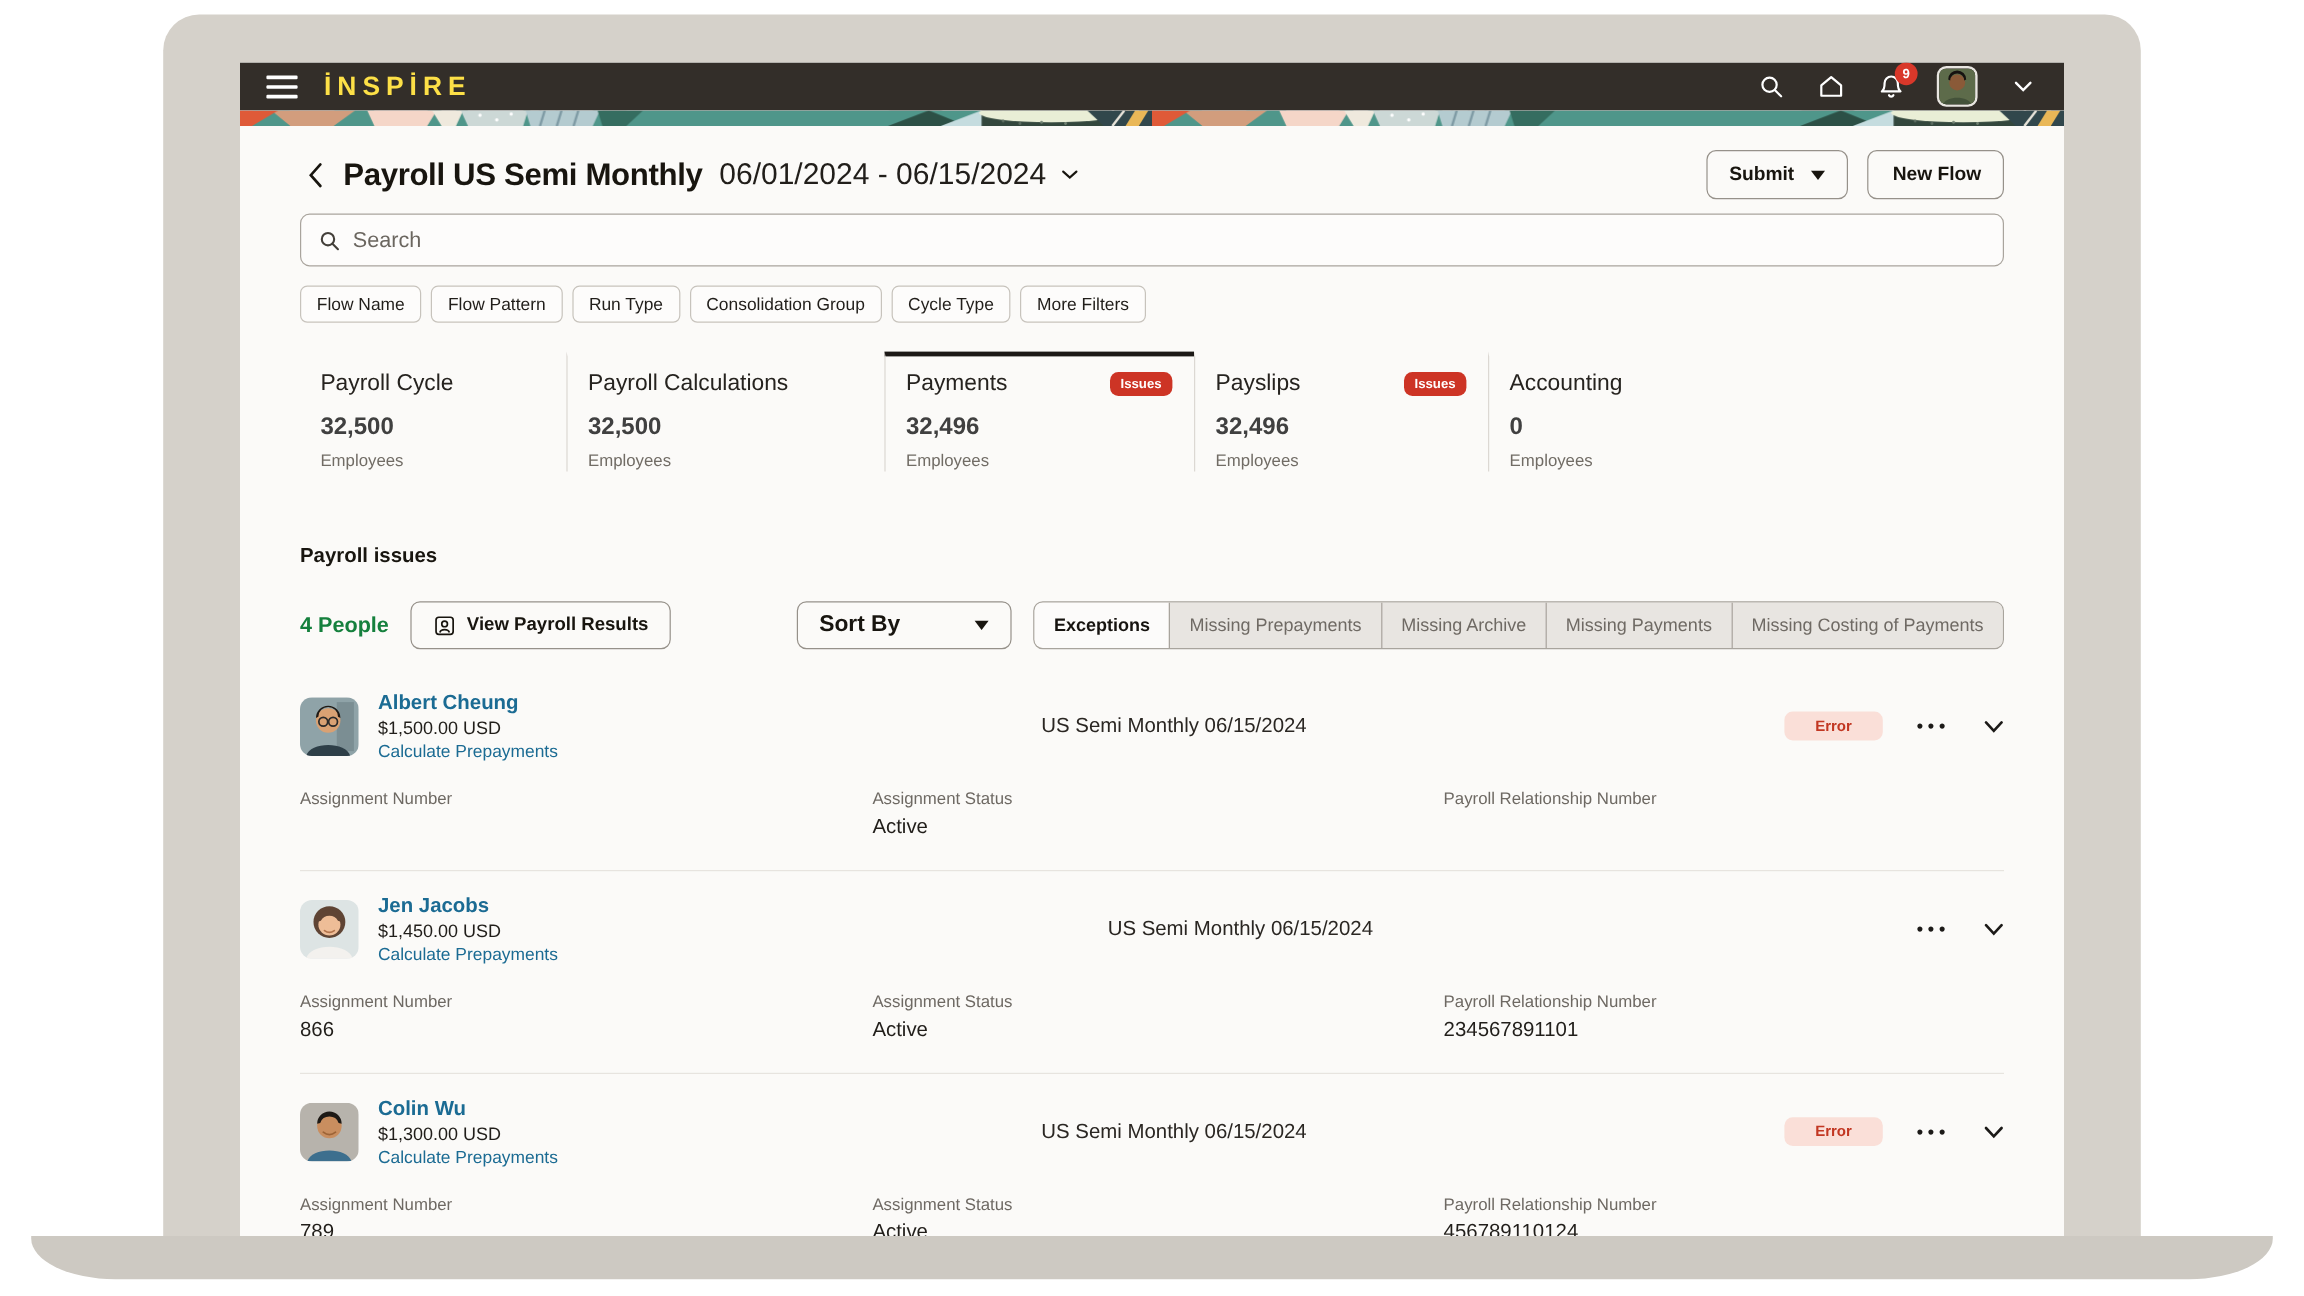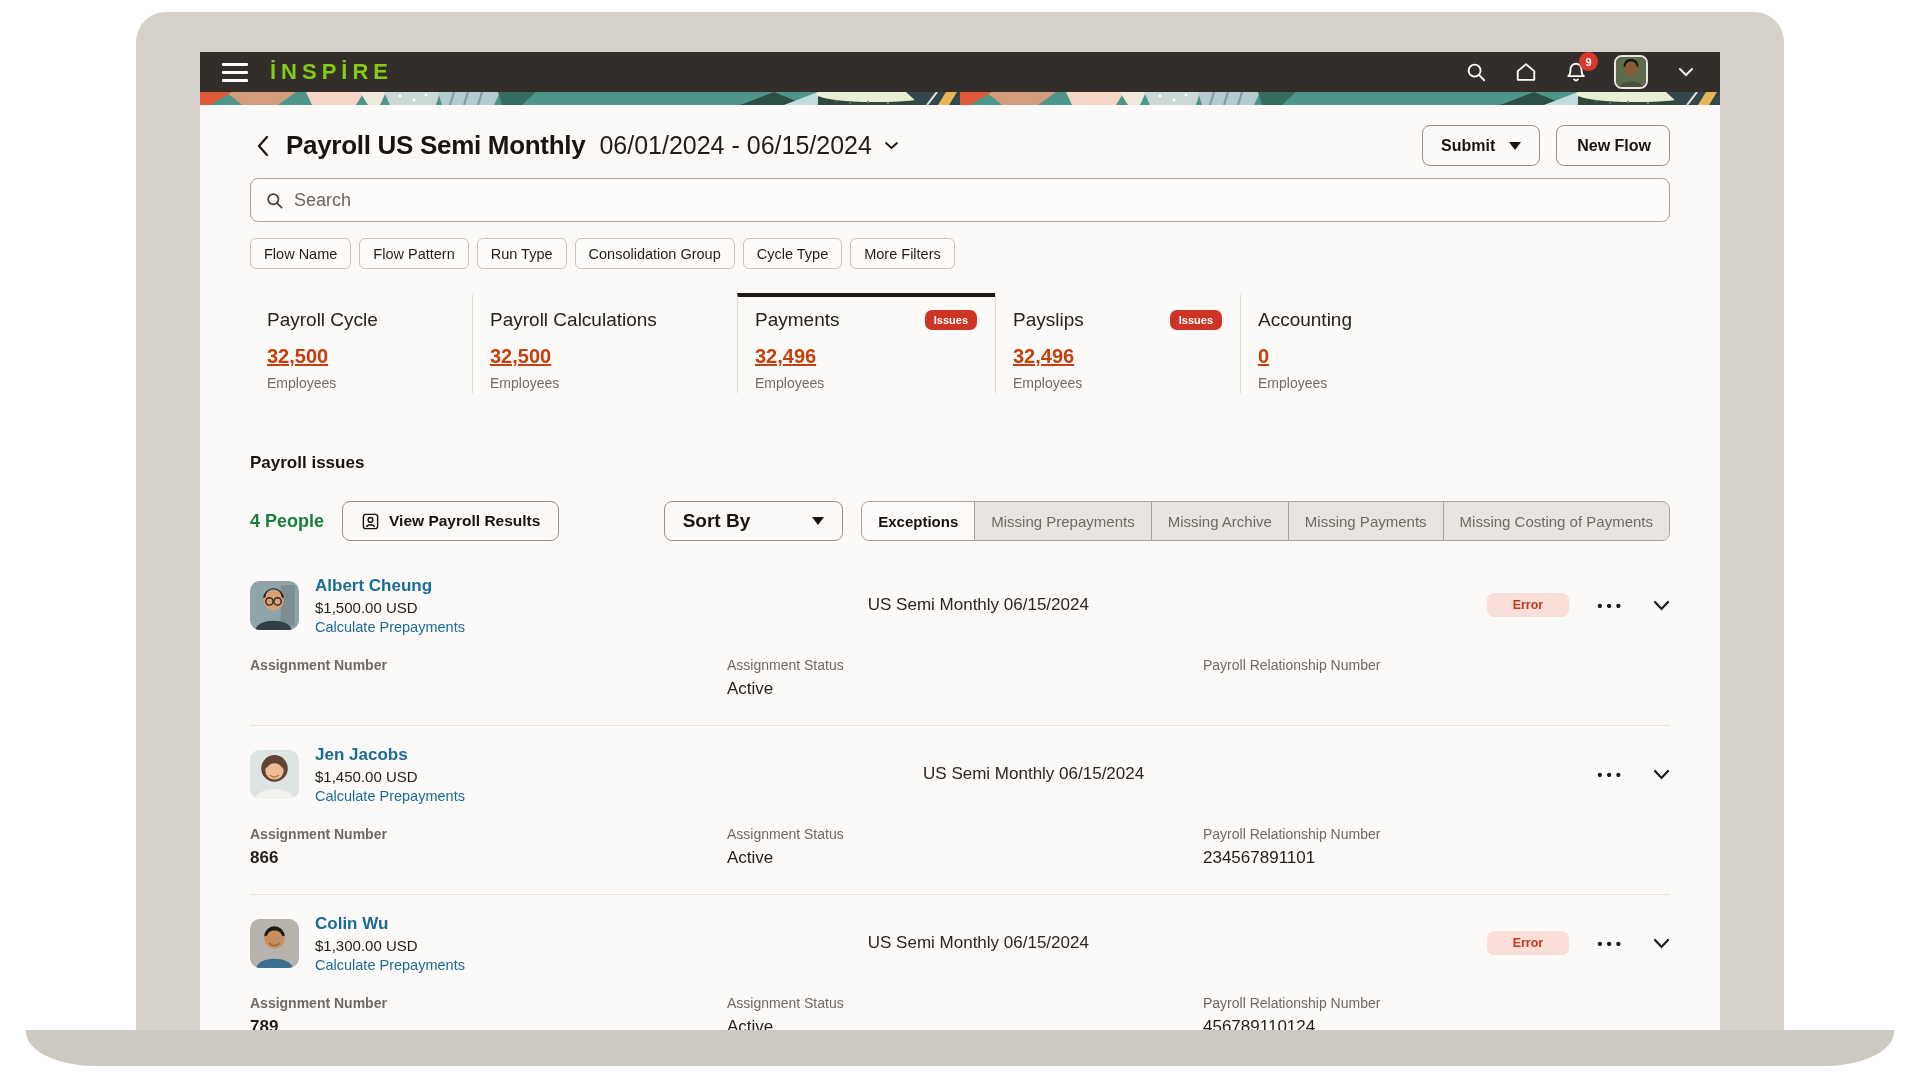--- a/index.html
+++ b/index.html
@@ -11,21 +11,21 @@
            background:#d5d1ca; border-radius:30px 30px 0 0; }
   .base  { position:absolute; left:26px; top:1030px; width:1868px; height:36px;
            background:#cdc9c2; border-radius:0 0 70px 70px / 0 0 34px 34px; z-index:5; }
   .screen{ position:absolute; left:200px; top:52px; width:1520px; height:988px;
            background:#fbfaf8; overflow:hidden; z-index:2; }
 
   
   .topbar { height:40px; background:#332e29; display:flex; align-items:center; padding:0 22px; }
   .hamburger { width:26px; display:flex; flex-direction:column; gap:5px; cursor:pointer; }
   .hamburger span { display:block; height:3px; background:#fff; border-radius:1px; }
-  .logo { color:#84cc16; font-size:22px; font-weight:800; letter-spacing:5px; margin-left:22px; }
+  .logo { color:#fde047; font-size:22px; font-weight:800; letter-spacing:5px; margin-left:22px; }
   .topbar-spacer { flex:1; }
   .topbar-right { display:flex; align-items:center; gap:26px; }
   .tb-icon { width:24px; height:24px; display:flex; align-items:center; justify-content:center; cursor:pointer; }
   .bell-wrap { position:relative; }
   .notif-badge { position:absolute; top:-8px; right:-10px; background:#d9382a; color:#fff;
                  min-width:19px; height:19px; border-radius:10px; font-size:11px; font-weight:700;
                  display:flex; align-items:center; justify-content:center; padding:0 4px; }
   .tb-avatar { width:34px; height:34px; border-radius:8px; overflow:hidden; border:2px solid #e9e6e1; cursor:pointer; }
 
   
@@ -59,21 +59,21 @@
   
   .stages { margin-top:24px; display:flex; }
   .stage { padding:12px 18px 0 17px; border-top:4px solid transparent; height:100px; cursor:pointer; }
   .stage.active { border-top-color:#1c1916; }
   .stage + .stage { border-left:1px solid #dcd8d3; }
   .s1{width:222px;} .s2{width:265px;} .s3{width:258px;} .s4{width:245px;} .s5{flex:1;}
   .stage-top { display:flex; align-items:flex-start; justify-content:space-between; }
   .stage-label { font-size:19px; color:#26231f; }
   .issues-badge { background:#cd3425; color:#fff; font-size:11px; font-weight:700; padding:4px 9px;
                   border-radius:7px; margin-top:1px; }
-  .stage-count { margin-top:14px; font-size:20px; font-weight:800; color:#c2410c;text-decoration:underline; }
+  .stage-count { margin-top:14px; font-size:20px; font-weight:800; color:#404040; }
   .stage-sub { margin-top:7px; font-size:14px; color:#716c65; }
 
   .section-heading { margin-top:60px; font-size:17px; font-weight:800; color:#18150f; }
 
   .controls-row { margin-top:28px; display:flex; align-items:center; }
   .people-count { font-size:18px; font-weight:700; color:#15803d; }
   .view-btn { margin-left:18px; height:40px; gap:9px; font-size:15.5px; font-weight:700; }
   .controls-spacer { flex:1; }
   .sort-btn { height:40px; font-size:19px; font-weight:700; margin-right:18px;gap:48px; }
   .tab-group { display:flex; border:1px solid #a8a49d; border-radius:8px; overflow:hidden; height:40px; background:#e8e5e1; }
@@ -92,21 +92,21 @@
   .emp-name { font-size:17px; font-weight:700; color:#1b6b93; cursor:pointer; }
   .emp-amount { font-size:15px; color:#211e1a; margin-top:3px; }
   .emp-action { font-size:14.5px; color:#1b6b93; margin-top:3px; cursor:pointer; }
   .mid-col { flex:1; display:flex; justify-content:center; font-size:17px; color:#2a2622; }
   .right-col { display:flex; align-items:center; gap:28px; }
   .error-badge { background:#fadfd8; color:#c23722; font-size:12.5px; font-weight:700;
                  padding:5px 26px; border-radius:7px; }
   .dots { font-size:15px; font-weight:800; letter-spacing:4px; color:#1c1a18; cursor:pointer; }
   .row-chevron { cursor:pointer; display:flex; align-items:center; }
   .row-details { display:flex; margin-top:16px; }
-  .d-col1 { width:477px;font-weight:bold; } .d-col2 { width:476px; } .d-col3 { flex:1; }
+  .d-col1 { width:477px; } .d-col2 { width:476px; } .d-col3 { flex:1; }
   .d-label { font-size:14px; color:#6e6963; }
   .d-value { font-size:17px; color:#211e1a; margin-top:6px; }
 </style>
 </head>
 <body>
 
 <div class="stage-wrap">
   <div class="bezel"></div>
   <div class="base"></div>
 

